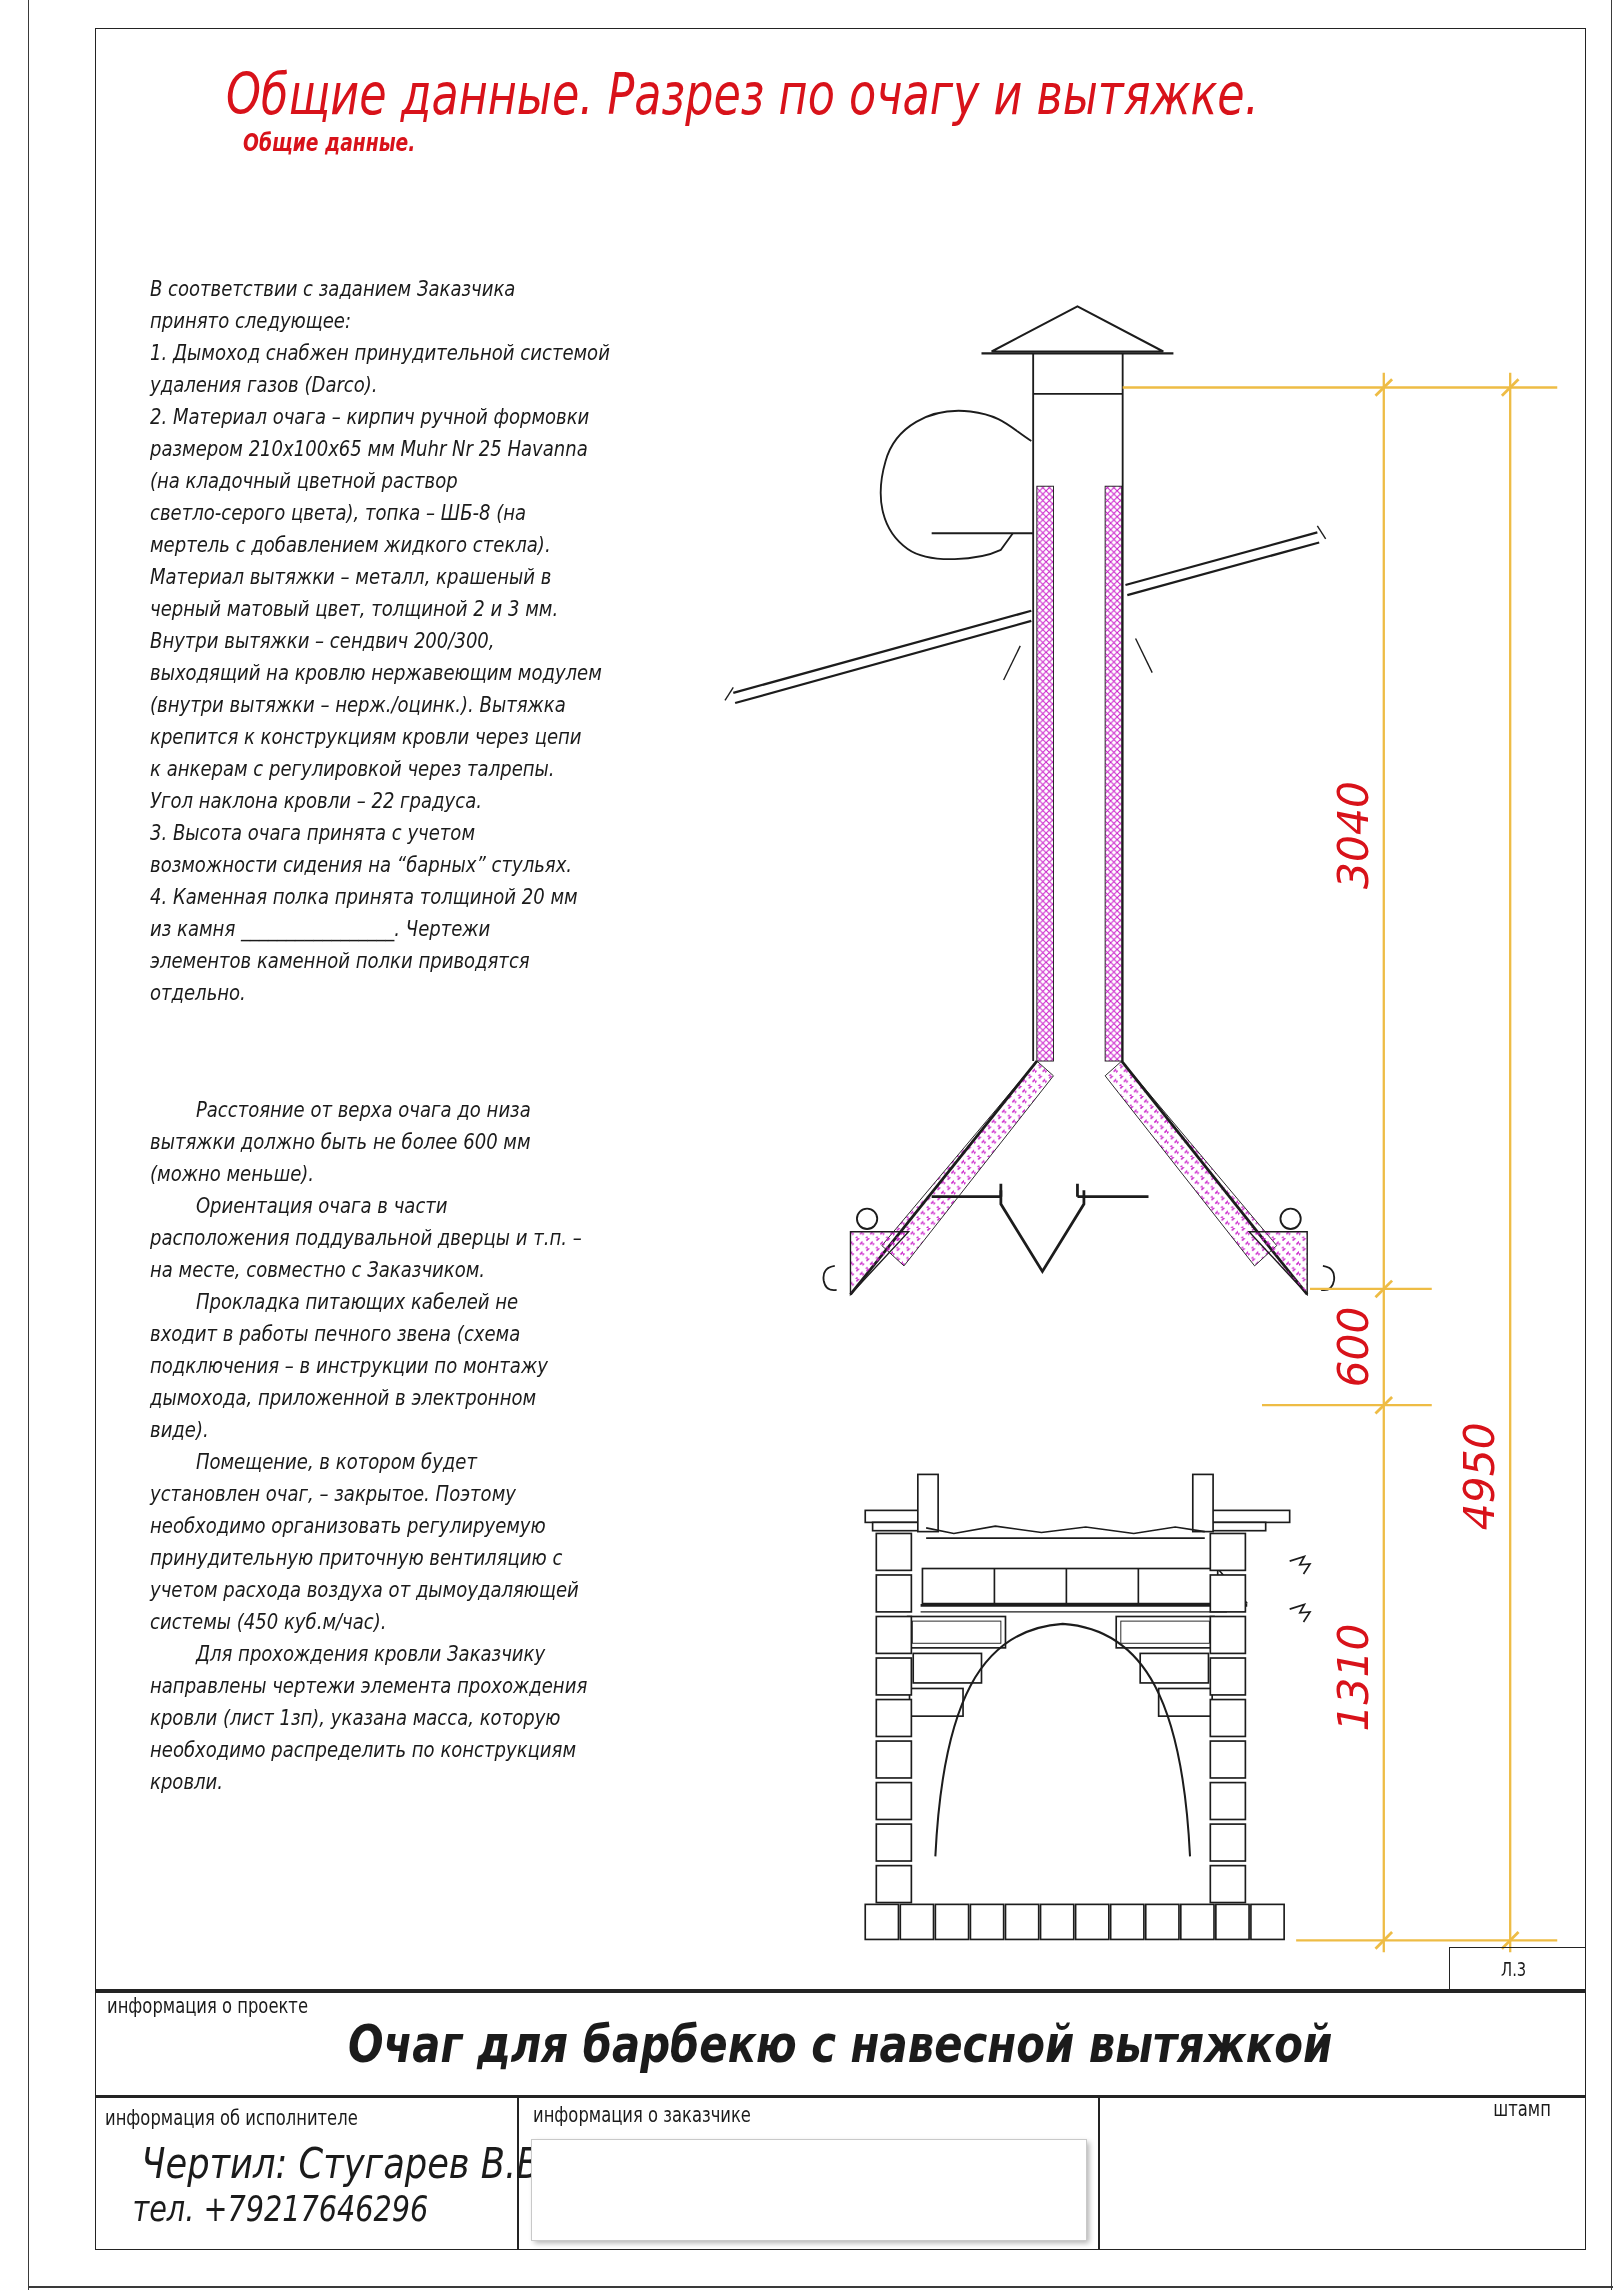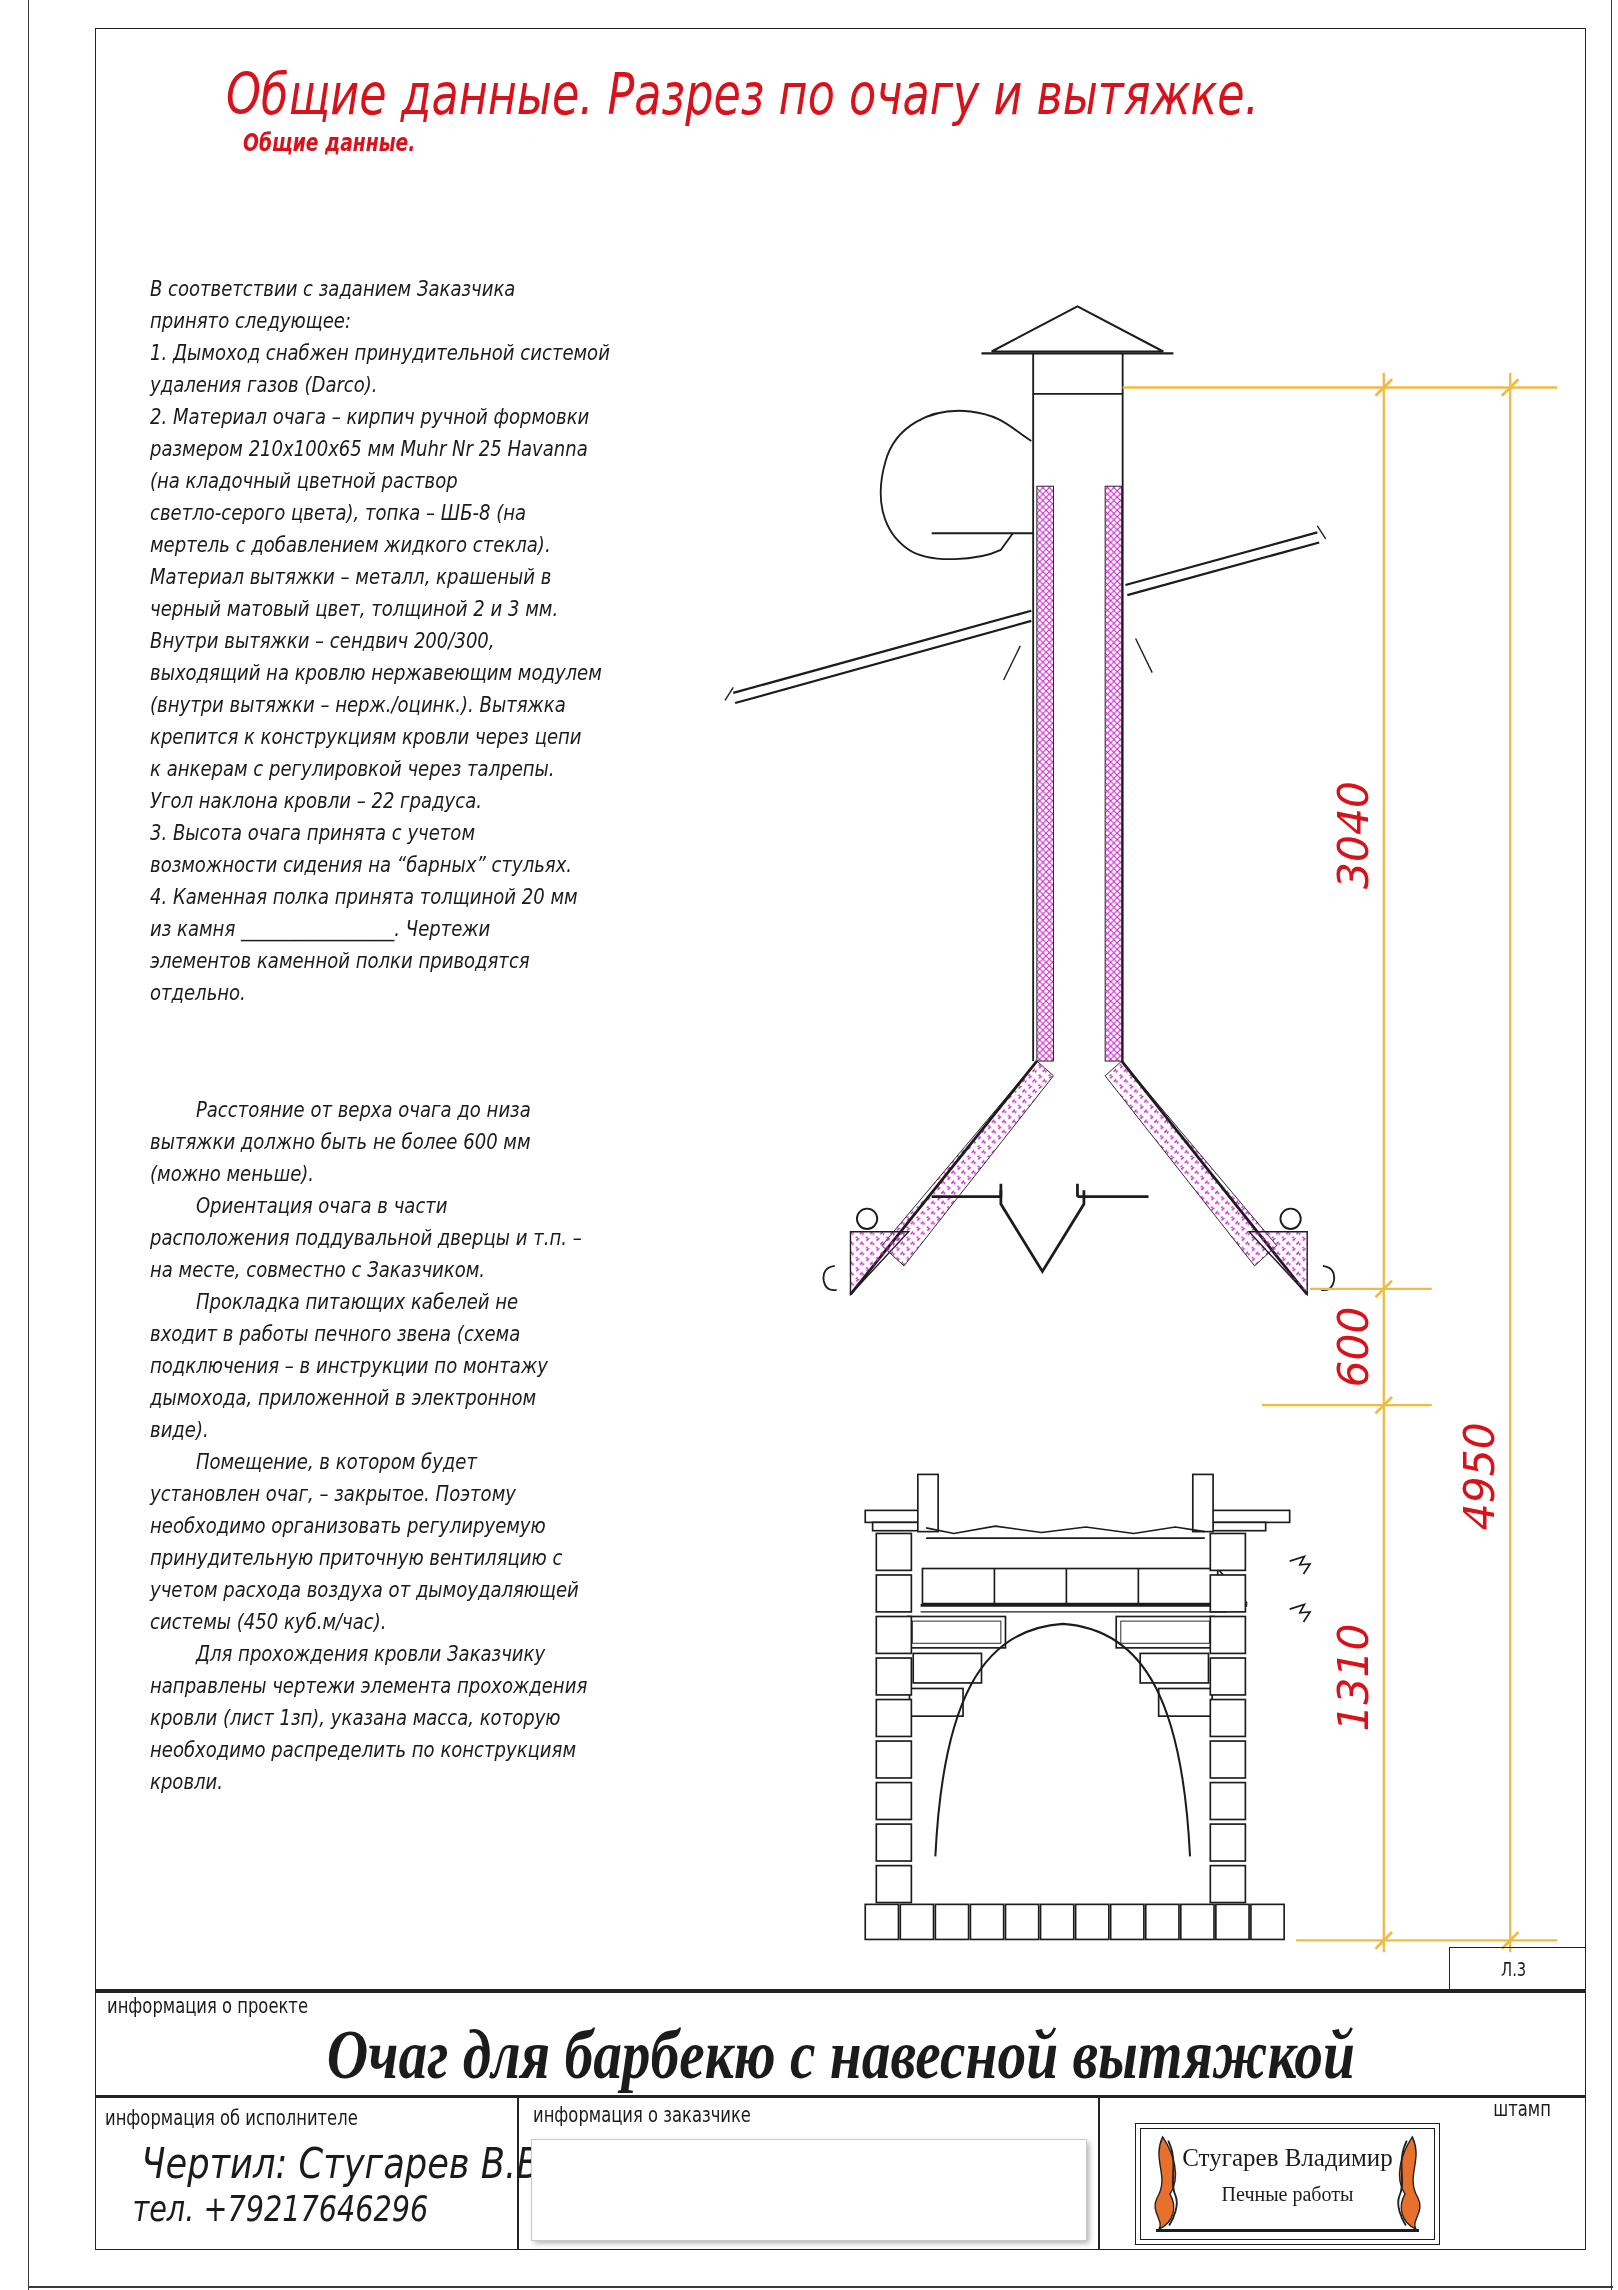--- a/index.html
+++ b/index.html
@@ -20,21 +20,21 @@
   .notes .tline { white-space:pre; height:32px; }
   .drawing-svg { position:absolute; left:701px; top:175px; width:895px; height:1809px; }
   .sheetbox { position:absolute; left:1449px; top:1947px; width:137px; height:43px;
               border:1.8px solid #232323; box-sizing:border-box; display:flex; align-items:center;
               justify-content:center; font-size:19px; }
   .hsep1 { position:absolute; left:95px; top:1989px; width:1491px; height:3.7px; background:#232323; }
   .hsep2 { position:absolute; left:95px; top:2095px; width:1491px; height:2.8px; background:#232323; }
   .vdiv { position:absolute; top:2098px; height:152px; width:1.8px; background:#232323; }
   .blabel { position:absolute; font-size:21px; }
   .proj-title { position:absolute; left:95px; top:2015px; width:1491px; text-align:center;
-                font-size:70px; font-style:italic; font-weight:bold;font-family:Liberation Serif, serif; }
+                font-size:51px; font-style:italic; font-weight:bold; }
   .exec-line1 { position:absolute; left:95px; top:2138px; width:422px; text-align:center;
                 font-size:43px; font-style:italic; }
   .exec-line2 { position:absolute; left:95px; top:2189px; width:371px; text-align:center;
                 font-size:35px; font-style:italic; }
   .cust-box { position:absolute; left:531px; top:2139px; width:554px; height:100px; background:#fff;
               border:0.9px solid #c9c9c9; box-shadow:2.8px 2.8px 5.5px rgba(0,0,0,0.30); }
   .stamp { position:absolute; left:1135px; top:2123px; width:305px; height:122px;
            border:1.8px solid #1d1d1d; box-sizing:border-box; background:#fff; }
   .stamp-inner { position:absolute; left:3.7px; top:3.7px; right:3.7px; bottom:3.7px; border:1.4px solid #1d1d1d; }
   .stamp-name { position:absolute; left:37px; right:37px; top:20px; text-align:center;
@@ -292,29 +292,15 @@
   </div>
 
   <div class="blabel" style="left:533px; top:2103px;">
     <span class="cadn">информация о заказчике</span>
   </div>
   <div class="cust-box"></div>
 
   <div class="blabel" style="left:1477px; top:2097px; width:103px; text-align:left;">
     <span class="cadn" style="transform-origin:100% 50%;">штамп</span>
   </div>
-  <div class="stamp">
-    <div class="stamp-inner"></div>
-    <svg class="flame left" viewBox="0 0 42 104">
-      <path d="M19,2 C7,28 27,44 13,68 C5,83 21,93 15,102 C31,95 35,78 27,64 C39,46 31,20 19,2 Z" fill="#e8702d" stroke="#222222" stroke-width="1.5"></path>
-      <path d="M25,6 C37,30 25,50 33,66 C37,76 31,90 26,98" fill="none" stroke="#222222" stroke-width="2"></path>
-    </svg>
-    <svg class="flame right" viewBox="0 0 42 104">
-      <path d="M19,2 C7,28 27,44 13,68 C5,83 21,93 15,102 C31,95 35,78 27,64 C39,46 31,20 19,2 Z" fill="#e8702d" stroke="#222222" stroke-width="1.5"></path>
-      <path d="M25,6 C37,30 25,50 33,66 C37,76 31,90 26,98" fill="none" stroke="#222222" stroke-width="2"></path>
-    </svg>
-    <div class="stamp-name">Стугарев Владимир</div>
-    <div class="stamp-sub">Печные работы</div>
-    <div class="stamp-rule"></div>
-  </div>
 
 </div>
 
 
 </body></html>

